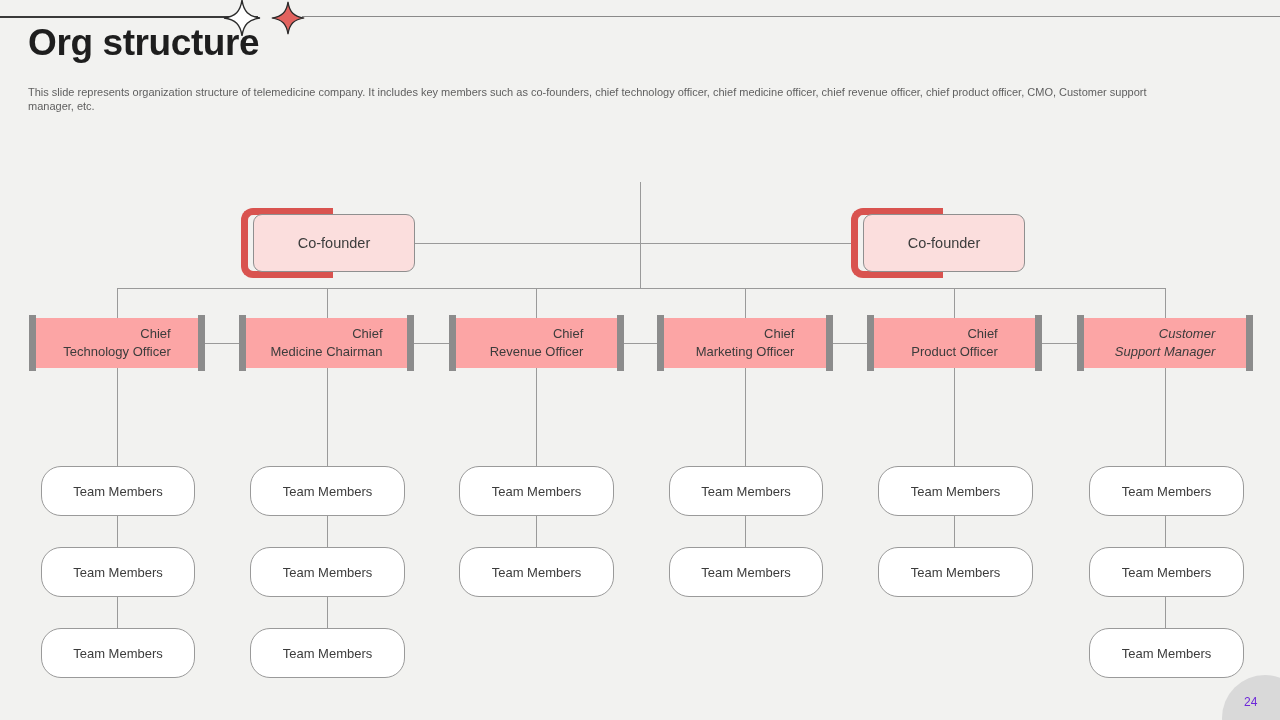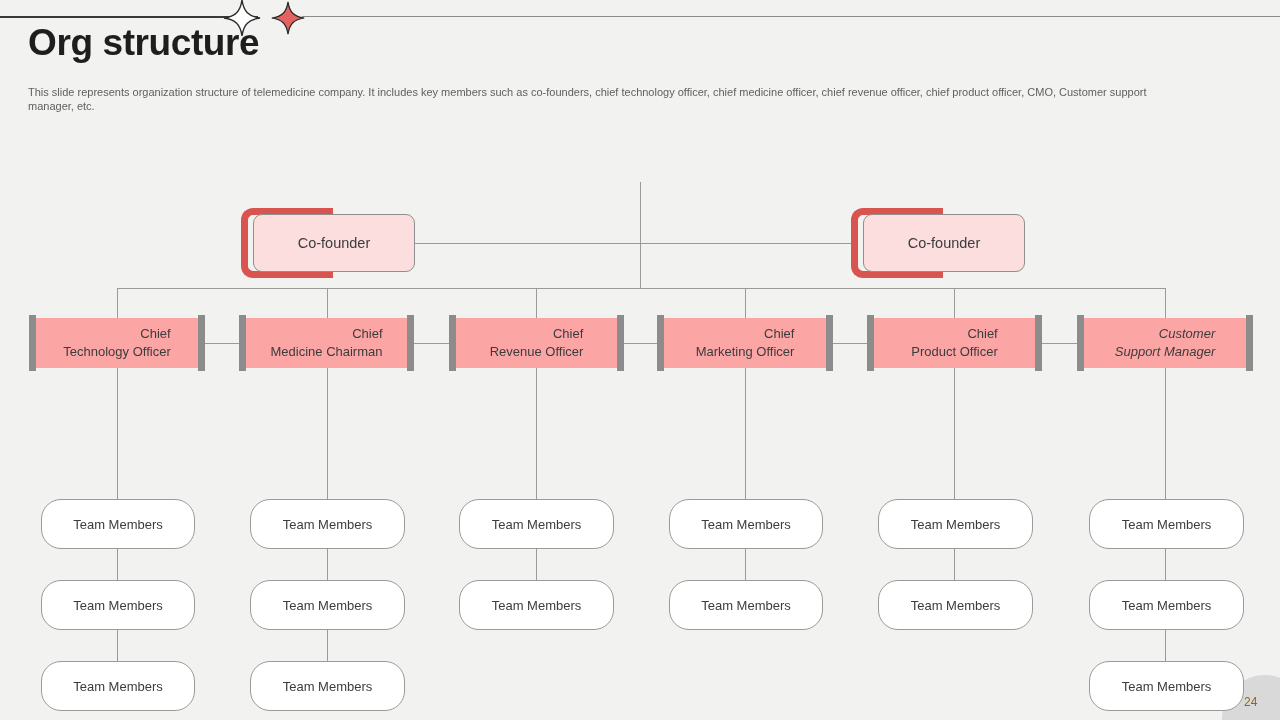--- a/index.html
+++ b/index.html
@@ -94,38 +94,37 @@
 
   
   .team {
     position: absolute; height: 50px;
     background: #ffffff;
     border: 1px solid #9a9a9a;
     border-radius: 20px;
     display: flex; align-items: center; justify-content: center;
     font-size: 13px; color: #3c3c3c;
     z-index: 4;
-    margin-top: 33px;
   }
 
   
   .footer {
     position: absolute; left: 0; right: 0; top: 703px;
     text-align: center;
     font-size: 11.5px; color: #6b6b6b;
   }
   .pagecircle {
     position: absolute; left: 1222px; top: 675px;
     width: 86px; height: 86px;
     background: #d9d9d9; border-radius: 50%;
     z-index: 1;
   }
   .pagenum {
     position: absolute; left: 1244px; top: 695px;
-    font-size: 12px; color: #a16207;
+    font-size: 12px; color: #6d28d9;
     z-index: 2;
   }
 </style>
 </head>
 <body>
 
 <div id="slide">
 
   <div class="rule left"></div>
   <div class="rule right"></div>

